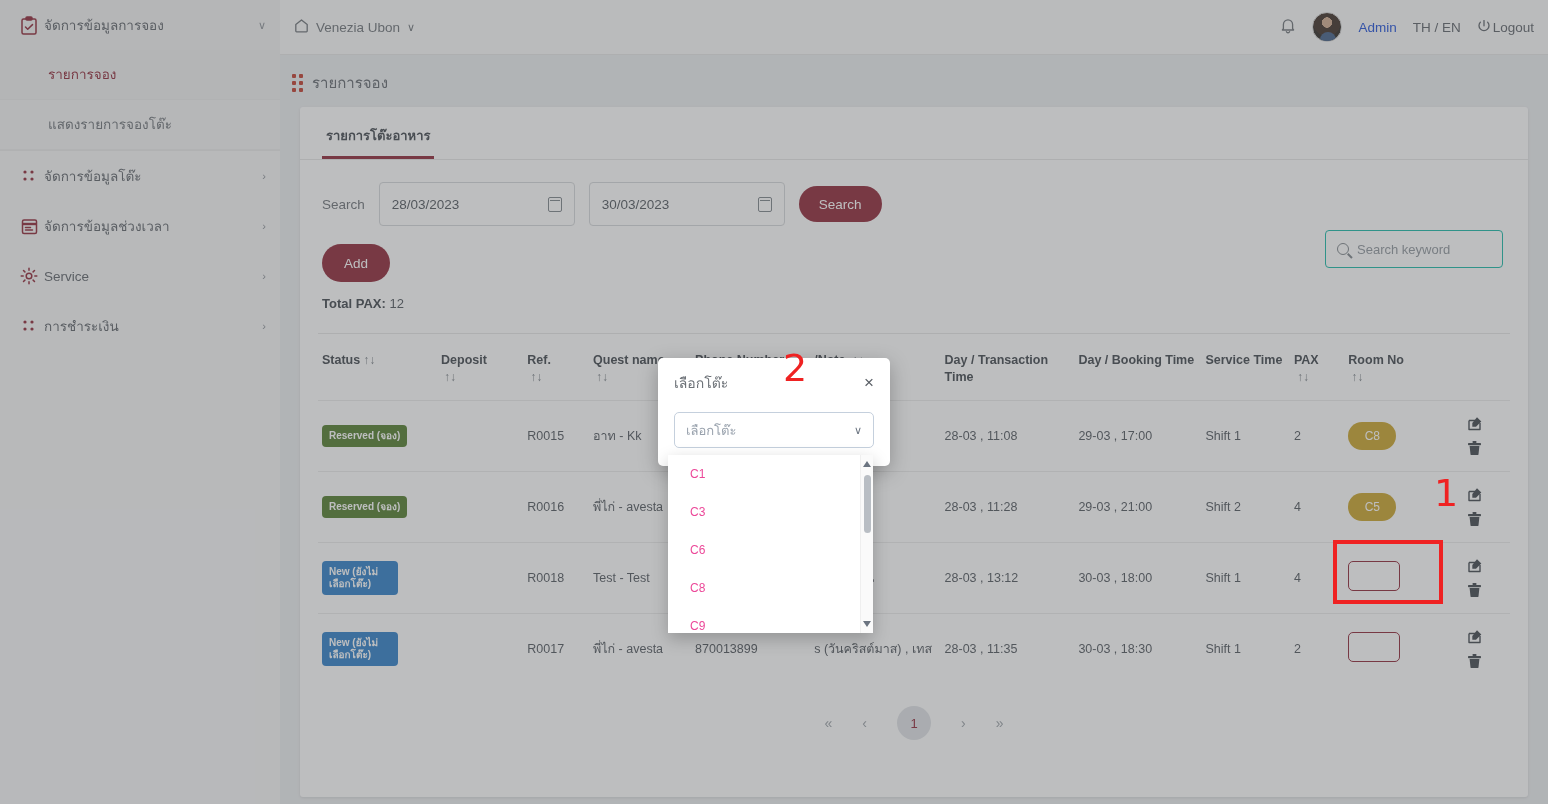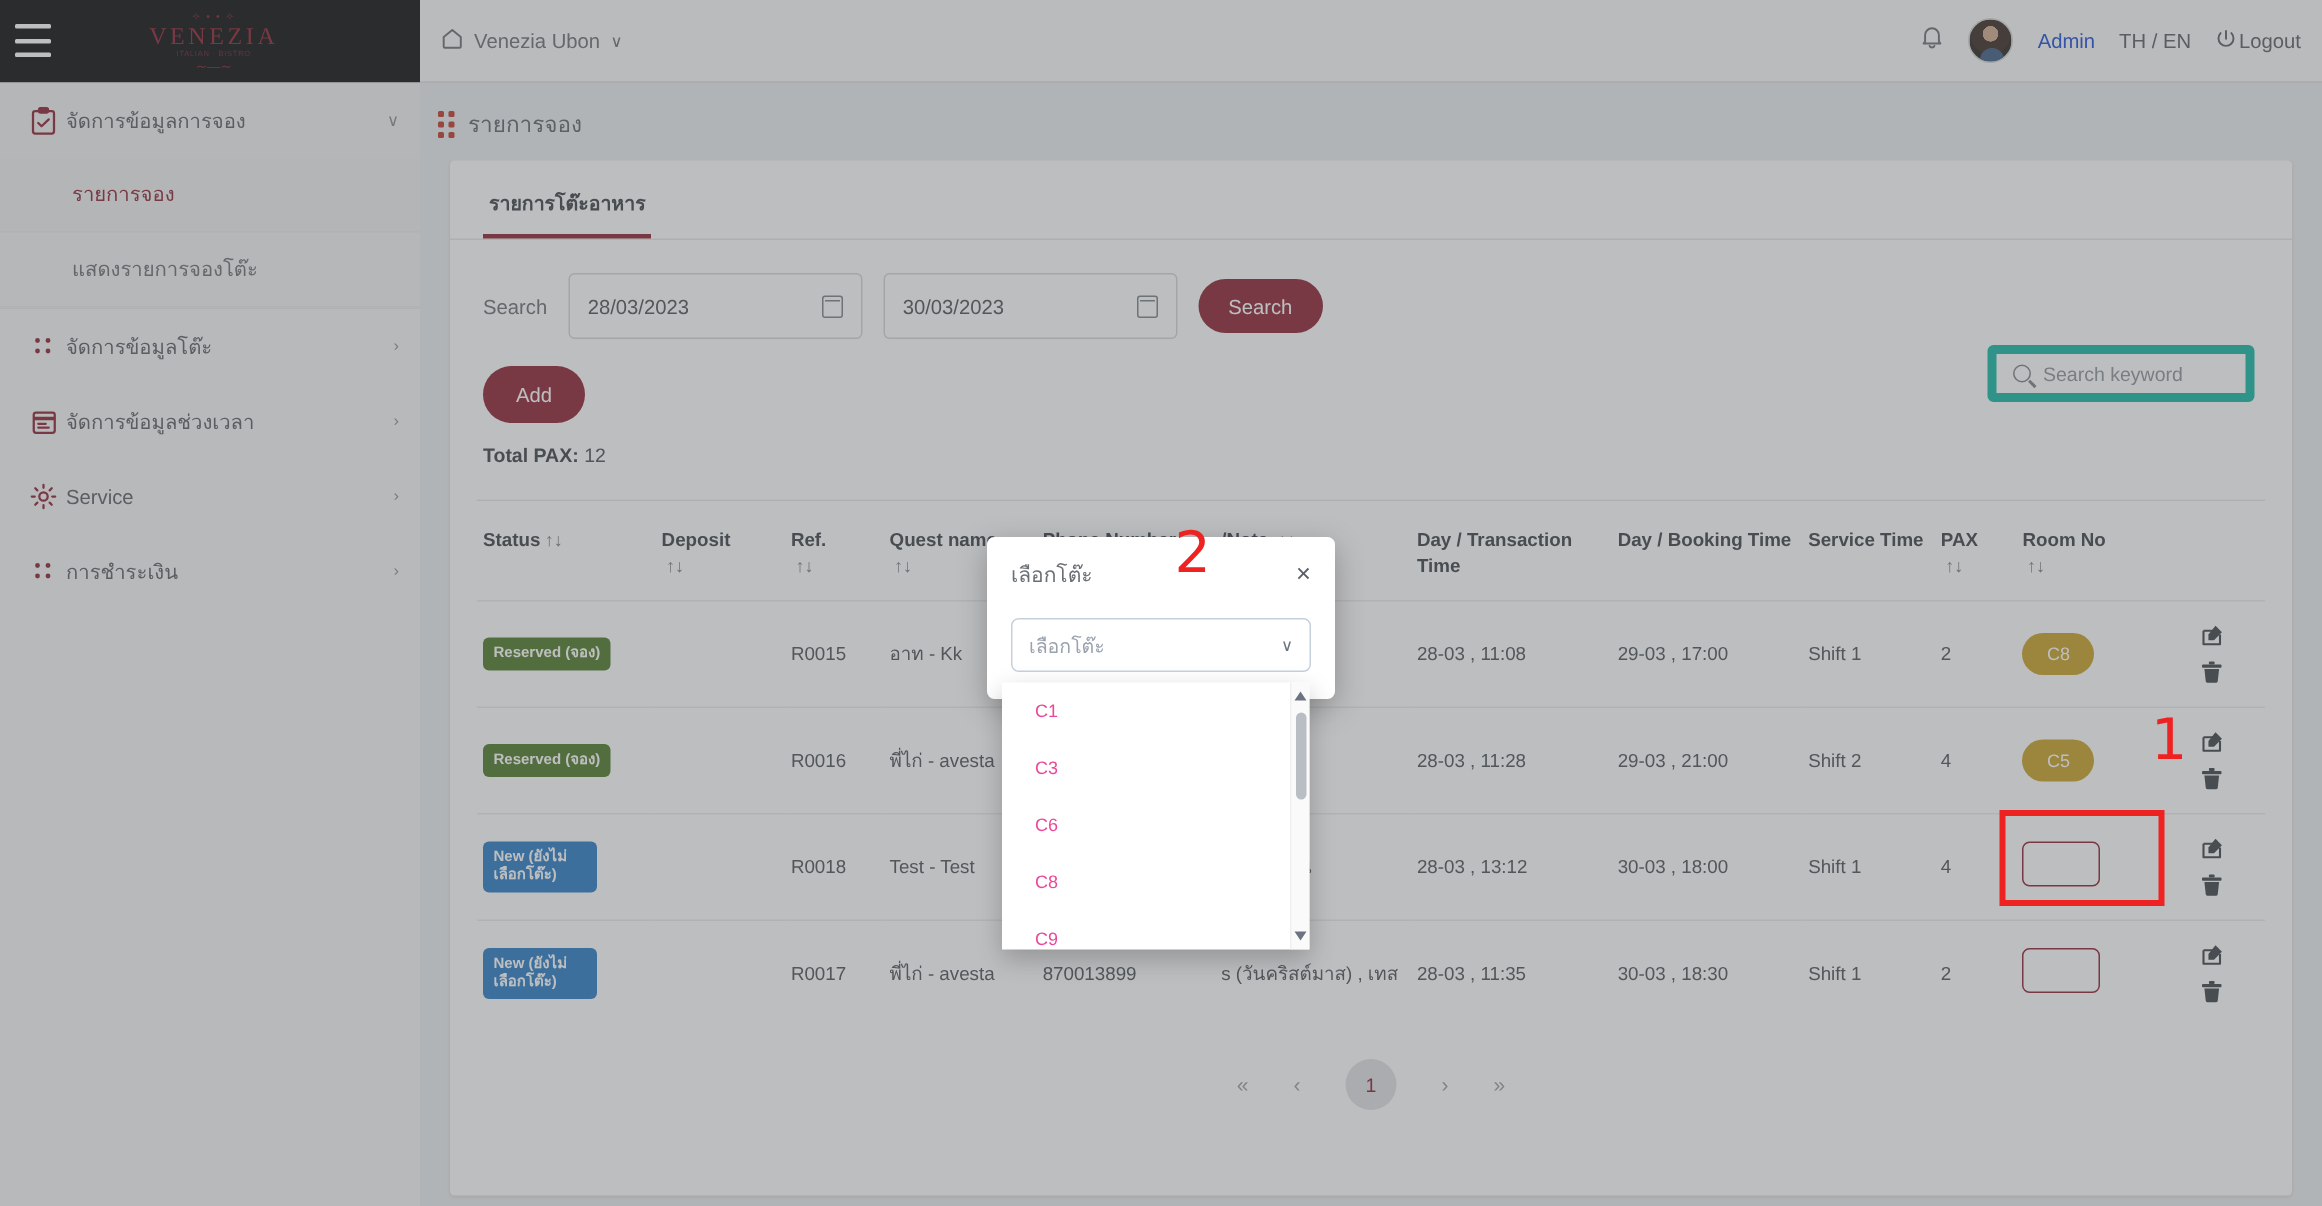--- a/index.html
+++ b/index.html
@@ -108,21 +108,21 @@
   .cal-ico { width: 14px; height: 15px; border: 1.4px solid #7b8288; border-radius: 2px;
     position: relative; }
   .cal-ico::before { content: ""; position: absolute; left: 1px; right: 1px; top: 2px;
     height: 1.4px; background: #7b8288; }
   .btn-search {
     height: 36px; padding: 0 20px; background: #8d2233; color: #fff; border: none;
     border-radius: 18px; font-size: 13.5px; cursor: pointer;
   }
   .keyword-box {
     position: absolute; right: 45px; top: 175px; width: 178px; height: 38px;
-    border: 6px solid #14b8a6; border-radius: 4px; background: #fff;
+    border: 1px solid #14b8a6; border-radius: 4px; background: #fff;
     display: flex; align-items: center; gap: 8px; padding: 0 11px;
   }
   .mag { width: 12px; height: 12px; border: 1.6px solid #7b8288; border-radius: 50%; position: relative; flex: 0 0 12px; }
   .mag::after { content:""; position: absolute; right: -5px; bottom: -3px; width: 6px; height: 1.6px;
     background: #7b8288; transform: rotate(45deg); }
   .kw-ph { font-size: 13px; color: #8d949b; }
 
   .btn-add {
     margin: 18px 0 0 22px; height: 38px; padding: 0 22px; background: #8d2233;
     color: #fff; border: none; border-radius: 19px; font-size: 13.5px; cursor: pointer;
@@ -206,33 +206,20 @@
   .anno-rect {
     position: absolute; border: 4px solid #ef2222; z-index: 960; pointer-events: none;
   }
 </style>
 </head>
 <body>
 
 <div class="app">
 
   <aside class="sidebar">
-    <div class="sidebar-brand">
-      <div class="hamburger">
-        <span></span>
-          <span></span>
-          <span></span>
-      </div>
-      <div class="logo-wrap">
-        <div class="logo-orn-top">✧ • • ✧</div>
-        <div class="logo-main">VENEZIA</div>
-        <div class="logo-sub">ITALIAN · BISTRO</div>
-        <div class="logo-curl">∼—∼</div>
-      </div>
-    </div>
 
     <div class="nav-group">
       <div class="nav-item parent-open">
         <span class="nicon">
           <svg width="18" height="19" viewBox="0 0 18 19" fill="none" stroke="#8d2233" stroke-width="1.5">
             <rect x="2" y="3" width="14" height="15" rx="1.5"></rect>
             <rect x="6" y="1" width="6" height="3" rx="1" fill="#8d2233"></rect>
             <path d="M5.5 11l2.2 2.2L12.5 8.6" stroke-linecap="round" stroke-linejoin="round"></path>
           </svg>
         </span>

